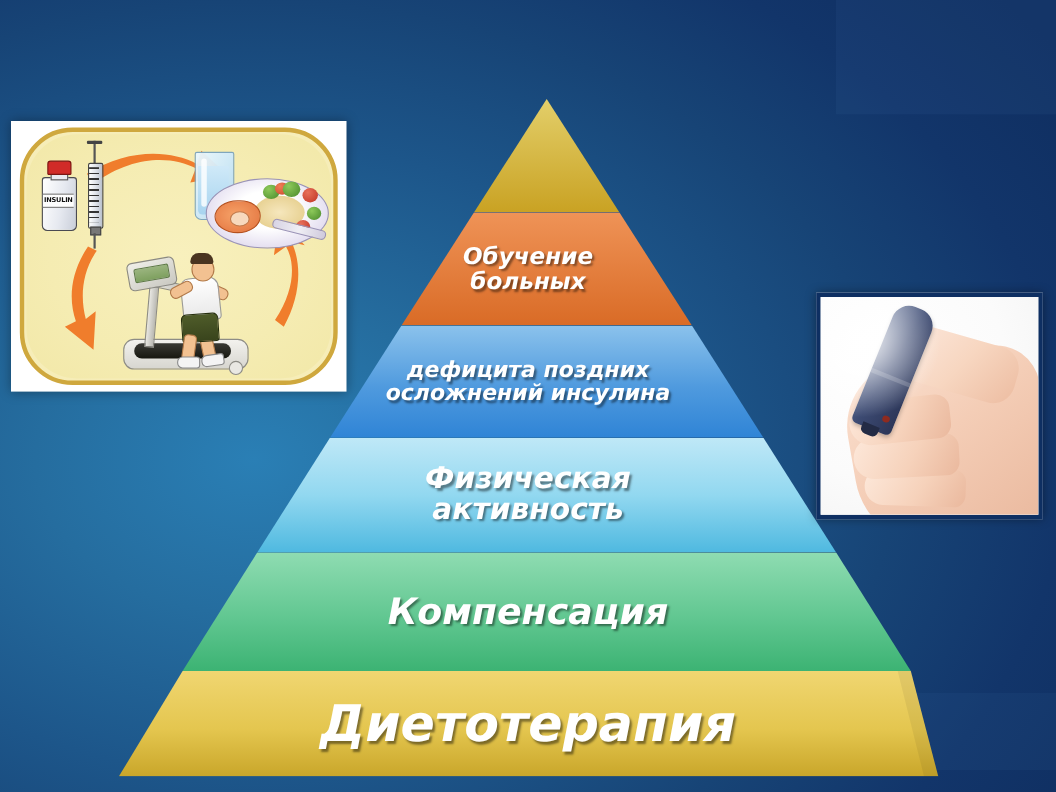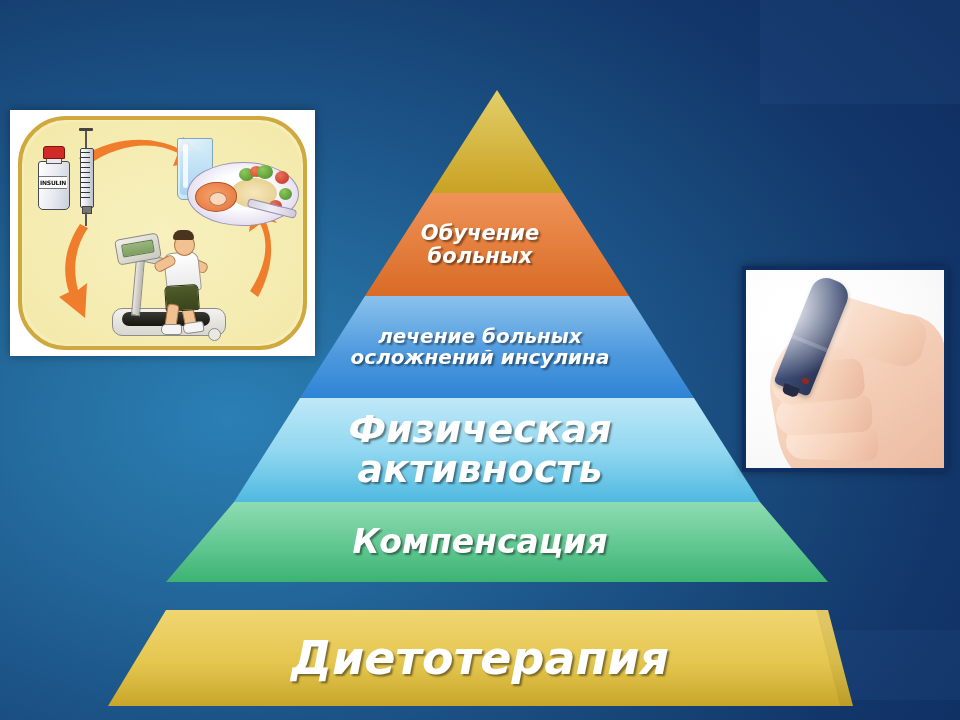--- a/index.html
+++ b/index.html
@@ -404,46 +404,46 @@
           <linearGradient id="gComp" x1="0" y1="0" x2="0" y2="1">
             <stop offset="0%" stop-color="#8bc2ec"></stop>
             <stop offset="55%" stop-color="#4f9ade"></stop>
             <stop offset="100%" stop-color="#2f84d6"></stop>
           </linearGradient>
         </defs>
         <polygon points="365,0 629,0 694,102 300,102" fill="url(#gComp)"></polygon>
       </svg>
       <div class="pyr-label" style="font-size:20px;">
         <div>
-          <div>лечение больных</div>
+          <div>дефицита поздних</div>
           <div>осложнений инсулина</div>
         </div>
       </div>
     </div>
 
     <div class="pyr-layer" id="layer-activity" style="top: 398px; height: 104px;">
       <svg class="pyr-shape" viewBox="0 0 960 104" preserveAspectRatio="none">
         <defs>
           <linearGradient id="gAct" x1="0" y1="0" x2="0" y2="1">
             <stop offset="0%" stop-color="#bfe8f7"></stop>
             <stop offset="50%" stop-color="#92d8f0"></stop>
             <stop offset="100%" stop-color="#4fb9e0"></stop>
           </linearGradient>
         </defs>
         <polygon points="300,0 694,0 760,104 234,104" fill="url(#gAct)"></polygon>
       </svg>
-      <div class="pyr-label" style="font-size:38px;">
+      <div class="pyr-label" style="font-size:27px;">
         <div>
           <div>Физическая</div>
           <div>активность</div>
         </div>
       </div>
     </div>
 
-    <div class="pyr-layer" id="layer-insulin" style="top: 502px; height: 80px;">
+    <div class="pyr-layer" id="layer-insulin" style="top: 502px; height: 108px;">
       <svg class="pyr-shape" viewBox="0 0 960 108" preserveAspectRatio="none">
         <defs>
           <linearGradient id="gIns" x1="0" y1="0" x2="0" y2="1">
             <stop offset="0%" stop-color="#8fdcb2"></stop>
             <stop offset="55%" stop-color="#61c791"></stop>
             <stop offset="100%" stop-color="#3cb373"></stop>
           </linearGradient>
         </defs>
         <polygon points="234,0 760,0 828,108 166,108" fill="url(#gIns)"></polygon>
       </svg>

